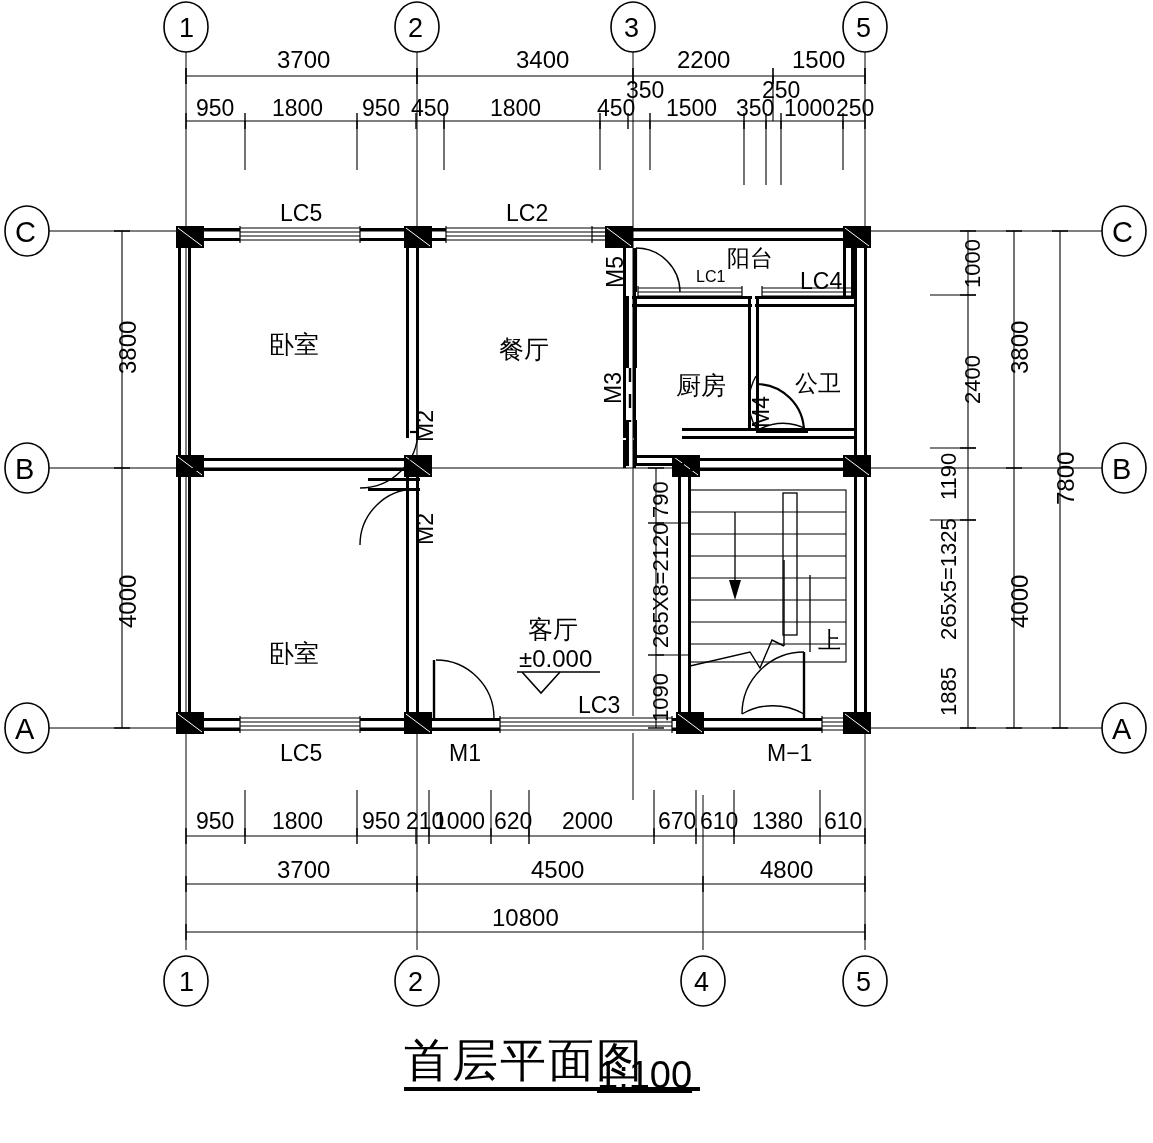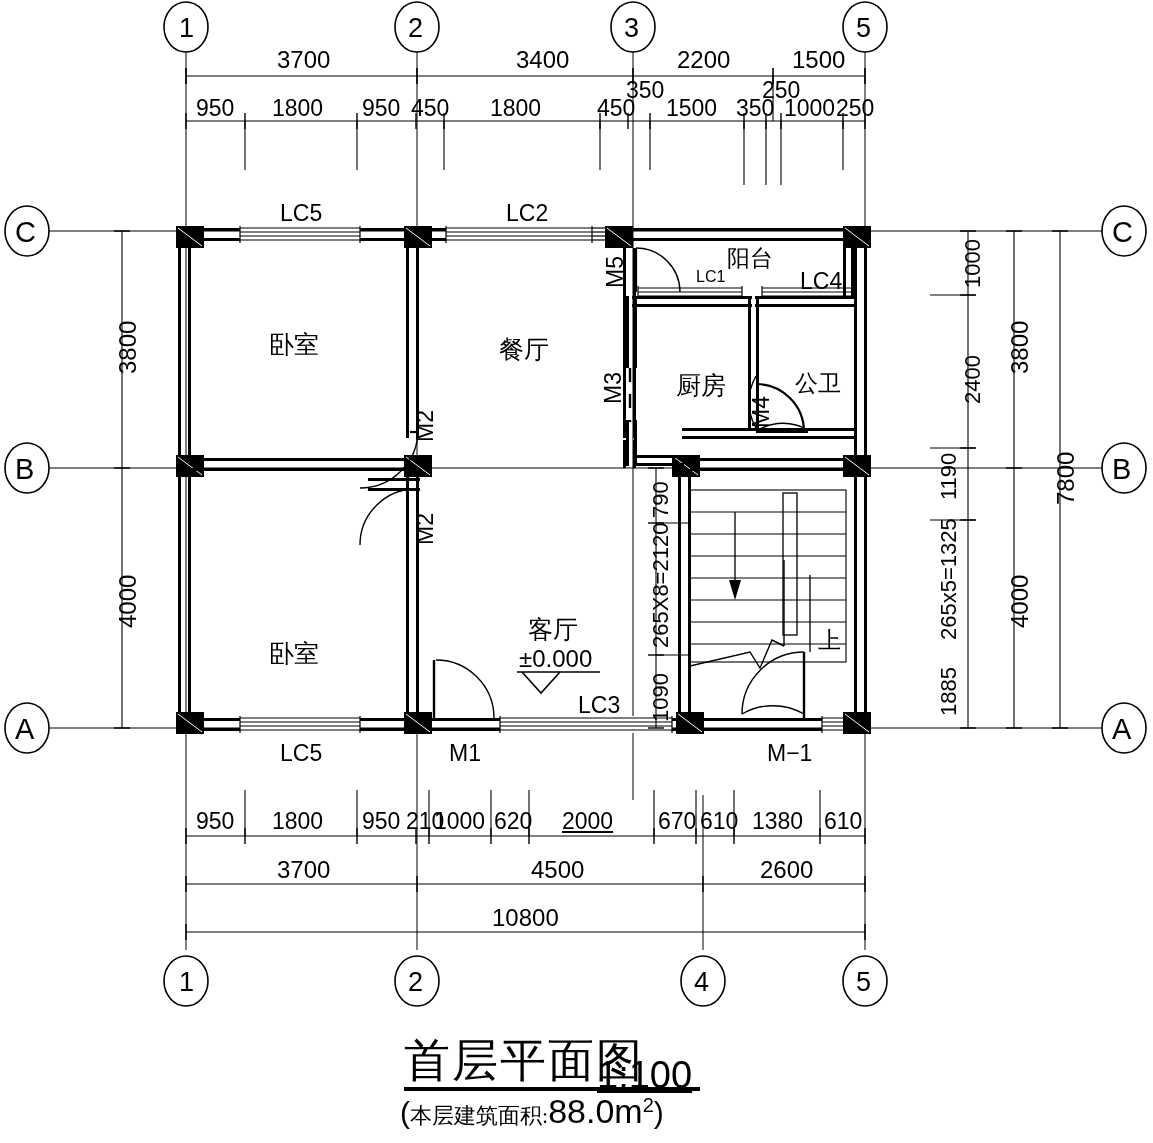--- a/index.html
+++ b/index.html
@@ -491,29 +491,29 @@
 <div class="txt" style="left:762px;top:77px;font-size:23px;">250</div>
 <div class="txt" style="left:784px;top:95px;font-size:23px;">1000</div>
 <div class="txt" style="left:836px;top:95px;font-size:23px;">250</div>
 
 <div class="txt" style="left:196px;top:808px;font-size:23px;">950</div>
 <div class="txt" style="left:272px;top:808px;font-size:23px;">1800</div>
 <div class="txt" style="left:362px;top:808px;font-size:23px;">950</div>
 <div class="txt" style="left:406px;top:808px;font-size:23px;">210</div>
 <div class="txt" style="left:434px;top:808px;font-size:23px;">1000</div>
 <div class="txt" style="left:494px;top:808px;font-size:23px;">620</div>
-<div class="txt" style="left:562px;top:808px;font-size:23px;text-decoration:underline;">2000</div>
+<div class="txt" style="left:562px;top:808px;font-size:23px;">2000</div>
 <div class="txt" style="left:658px;top:808px;font-size:23px;">670</div>
 <div class="txt" style="left:700px;top:808px;font-size:23px;">610</div>
 <div class="txt" style="left:752px;top:808px;font-size:23px;">1380</div>
 <div class="txt" style="left:824px;top:808px;font-size:23px;">610</div>
 
 <div class="txt" style="left:277px;top:856px;font-size:24px;">3700</div>
 <div class="txt" style="left:531px;top:856px;font-size:24px;">4500</div>
-<div class="txt" style="left:760px;top:856px;font-size:24px;">2600</div>
+<div class="txt" style="left:760px;top:856px;font-size:24px;">4800</div>
 
 <div class="txt" style="left:492px;top:904px;font-size:24px;">10800</div>
 
 <div class="txt rot" style="left:114px;top:374px;font-size:24px;transform:rotate(-90deg);">3800</div>
 <div class="txt rot" style="left:114px;top:628px;font-size:24px;transform:rotate(-90deg);">4000</div>
 
 <div class="txt rot" style="left:960px;top:288px;font-size:22px;transform:rotate(-90deg);">1000</div>
 <div class="txt rot" style="left:960px;top:404px;font-size:22px;transform:rotate(-90deg);">2400</div>
 <div class="txt rot" style="left:936px;top:500px;font-size:22px;transform:rotate(-90deg);">1190</div>
 <div class="txt rot" style="left:936px;top:640px;font-size:22px;transform:rotate(-90deg);">265x5=1325</div>
@@ -549,17 +549,14 @@
 <div class="txt rot" style="left:602px;top:288px;font-size:23px;transform:rotate(-90deg);">M5</div>
 <div class="txt rot" style="left:600px;top:404px;font-size:23px;transform:rotate(-90deg);">M3</div>
 <div class="txt rot" style="left:748px;top:428px;font-size:23px;transform:rotate(-90deg);">M4</div>
 <div class="txt rot" style="left:412px;top:442px;font-size:23px;transform:rotate(-90deg);">M2</div>
 <div class="txt rot" style="left:412px;top:545px;font-size:23px;transform:rotate(-90deg);">M2</div>
 <div class="txt" style="left:449px;top:740px;font-size:23px;">M1</div>
 <div class="txt" style="left:767px;top:740px;font-size:23px;">M−1</div>
 
 <div class="txt cn" style="left:404px;top:1030px;font-size:46px;letter-spacing:2px;">首层平面图</div>
 <div class="txt" style="left:597px;top:1054px;font-size:38px;text-decoration:underline;">1:100</div>
-<div class="txt" style="left:400px;top:1092px;font-size:30px;">
-  <span>(</span><span class="cn" style="font-size:22px;">本层建筑面积:</span><span style="font-size:34px;">88.0m</span><sup style="font-size:20px;">2</sup><span>)</span>
+
 </div>
 
-</div>
-
 </body></html>

